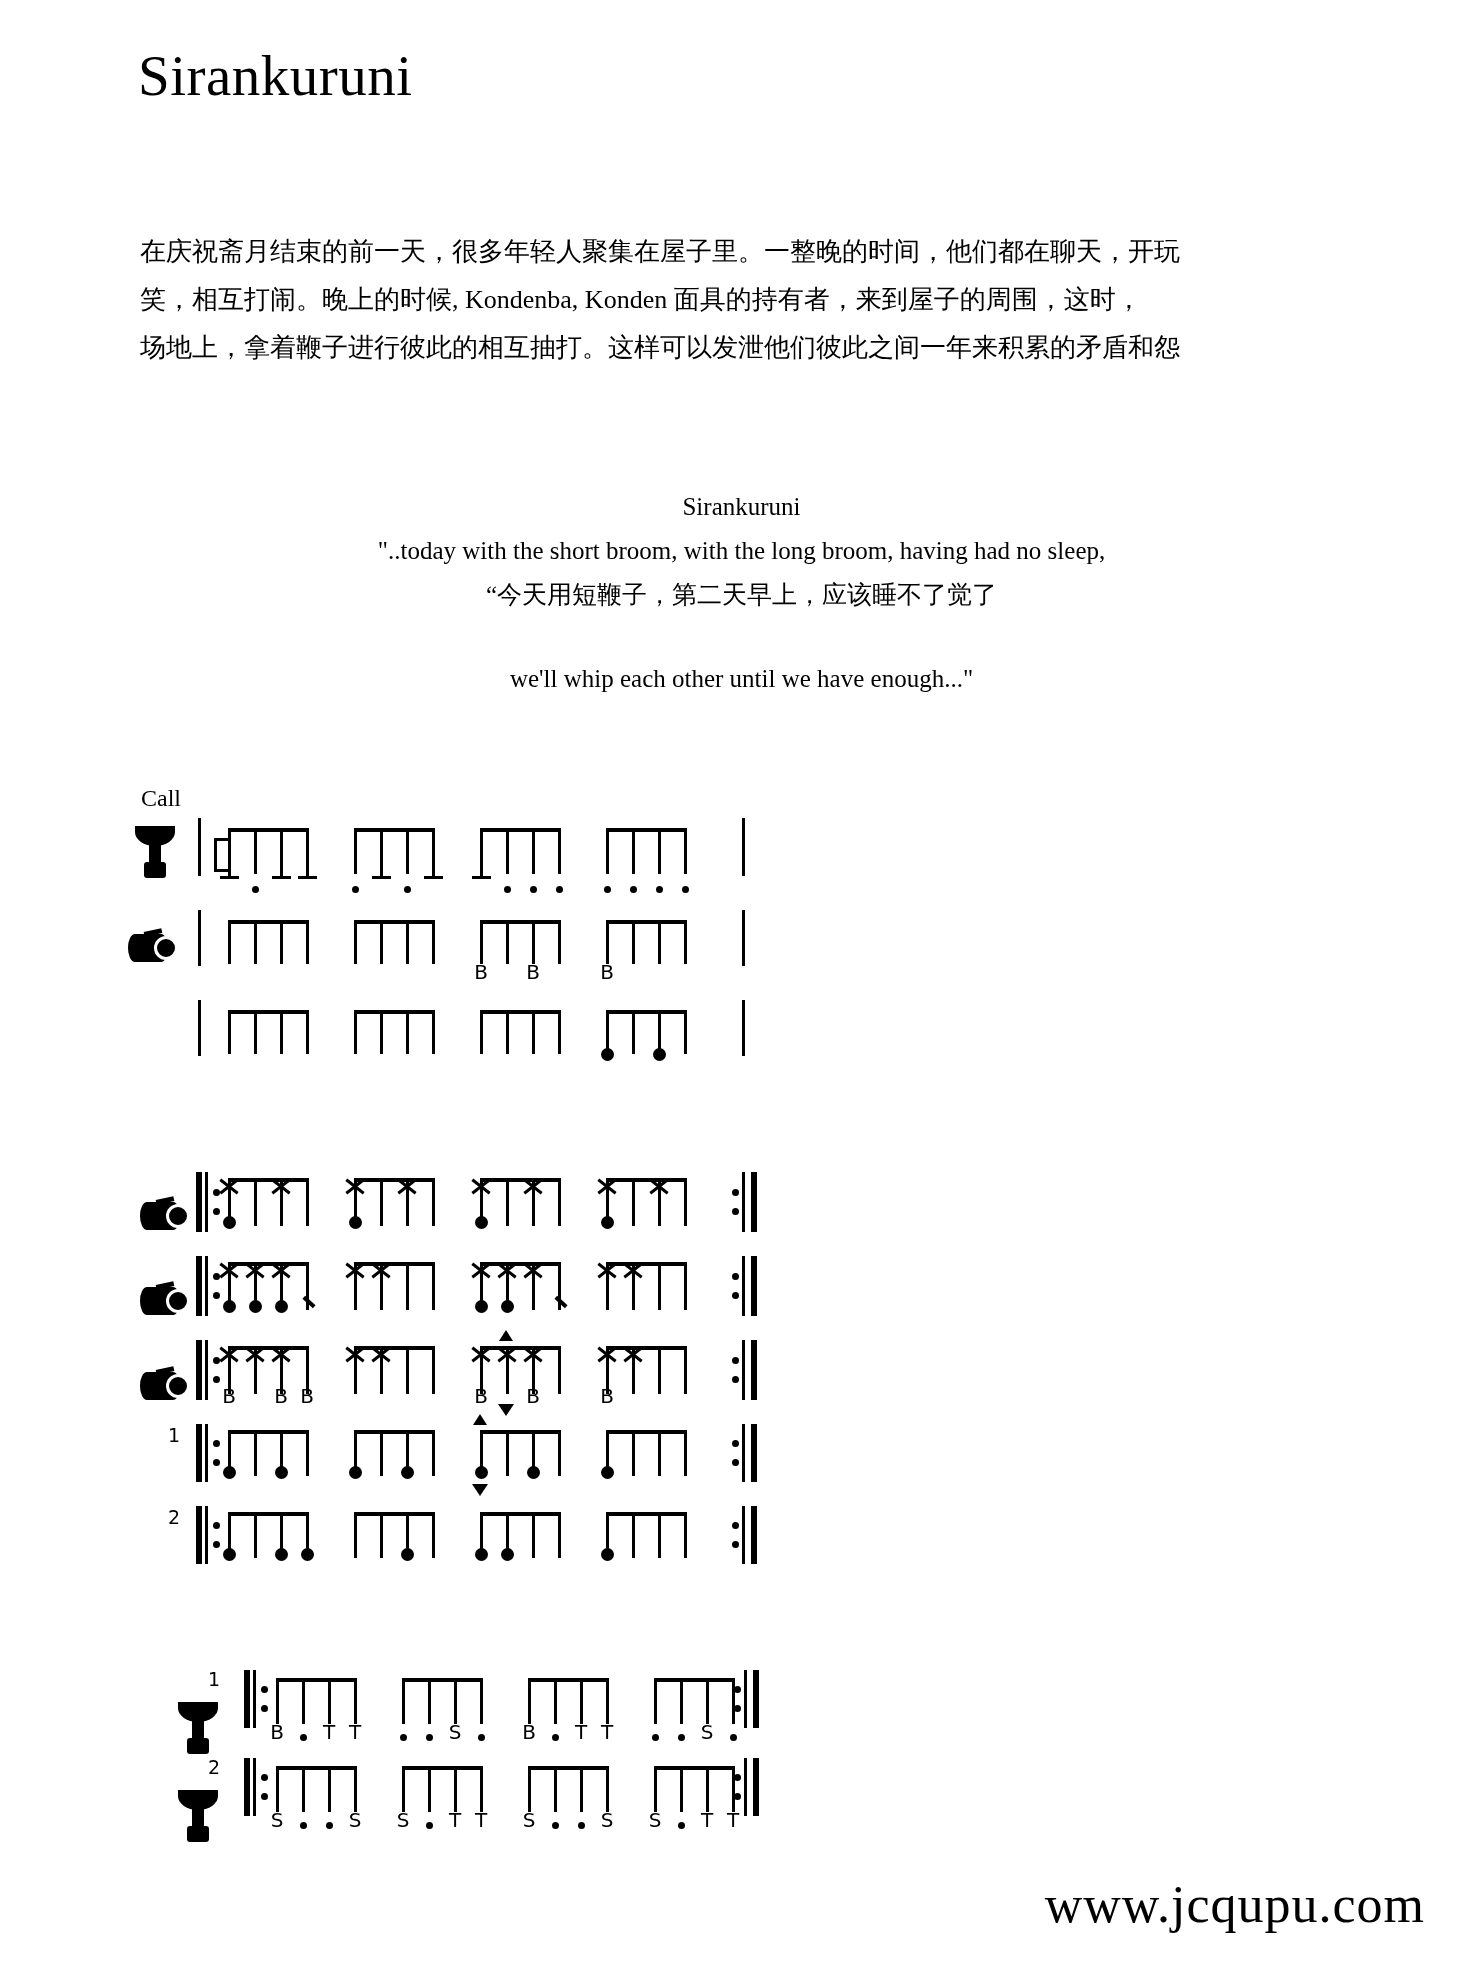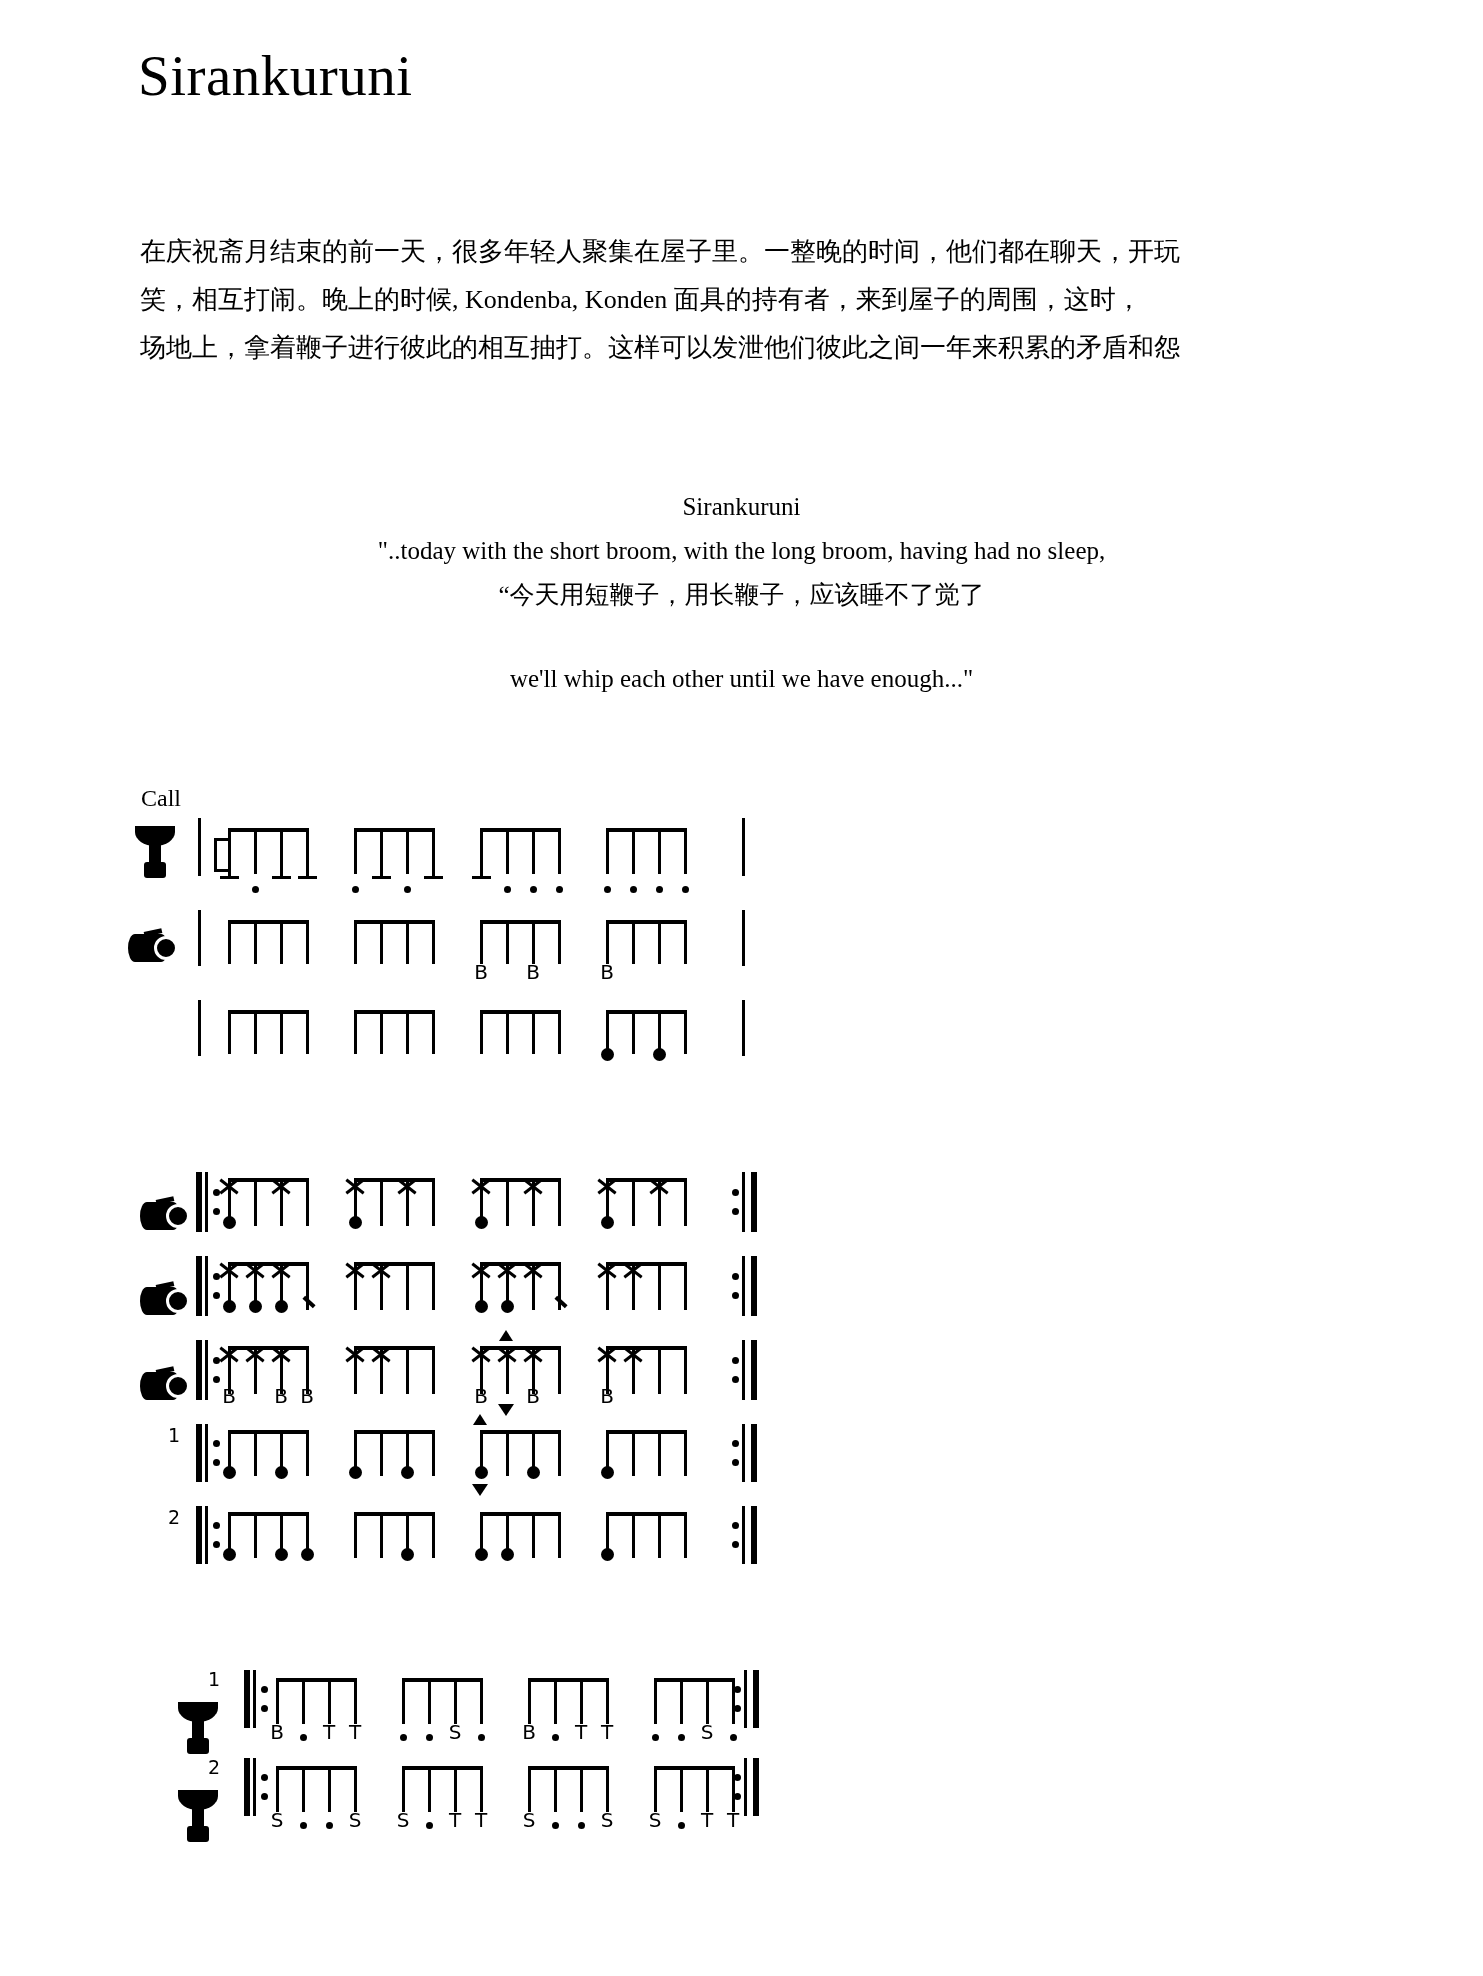--- a/index.html
+++ b/index.html
@@ -121,21 +121,21 @@
 
   <div class="para">
     <span class="ln">在庆祝斋月结束的前一天，很多年轻人聚集在屋子里。一整晚的时间，他们都在聊天，开玩</span>
     <span class="ln">笑，相互打闹。晚上的时候, Kondenba, Konden 面具的持有者，来到屋子的周围，这时，</span>
     <span class="ln">场地上，拿着鞭子进行彼此的相互抽打。这样可以发泄他们彼此之间一年来积累的矛盾和怨</span>
   </div>
 
   <div class="lyrics">
     <div class="lyr">Sirankuruni</div>
     <div class="lyr">"..today with the short broom, with the long broom, having had no sleep,</div>
-    <div class="lyr cn">“今天用短鞭子，用长鞭子，应该睡不了觉了</div>
+    <div class="lyr cn">“今天用短鞭子，第二天早上，应该睡不了觉了</div>
     <div class="lyr-gap"></div>
     <div class="lyr">we'll whip each other until we have enough..."</div>
   </div>
 
   <div class="callLabel" style="left:141px;top:785px;">Call</div>
 
   <div id="staves">
       <div class="icon djembe" style="left: 135px; top: 826px;">
         <div class="cup"></div>
         <div class="stem"></div>
@@ -605,13 +605,14 @@
       <div class="ltr" style="left: 529px; top: 1810px;">S</div>
       <div class="smalldot" style="left: 555px; top: 1822px;"></div>
       <div class="smalldot" style="left: 581px; top: 1822px;"></div>
       <div class="ltr" style="left: 607px; top: 1810px;">S</div>
       <div class="ltr" style="left: 655px; top: 1810px;">S</div>
       <div class="smalldot" style="left: 681px; top: 1822px;"></div>
       <div class="ltr" style="left: 707px; top: 1810px;">T</div>
       <div class="ltr" style="left: 733px; top: 1810px;">T</div>
     </div>
 
+  <div class="watermark">www.jcqupu.com</div>
 </div>
 
 </body></html>

